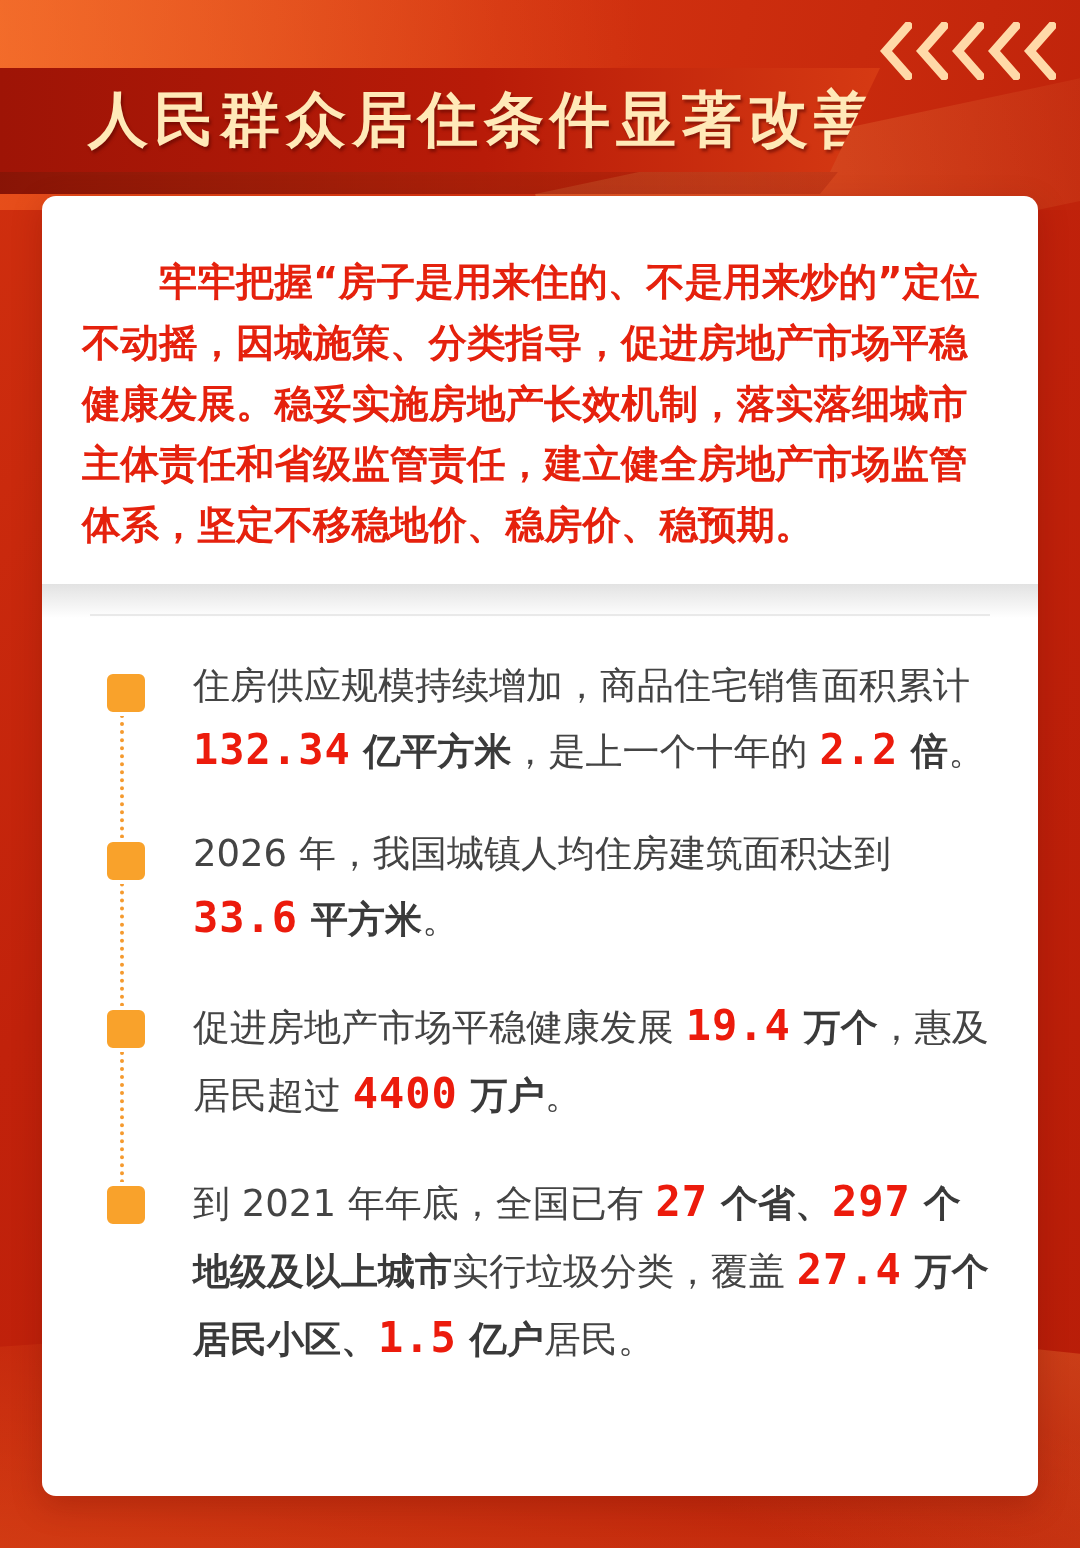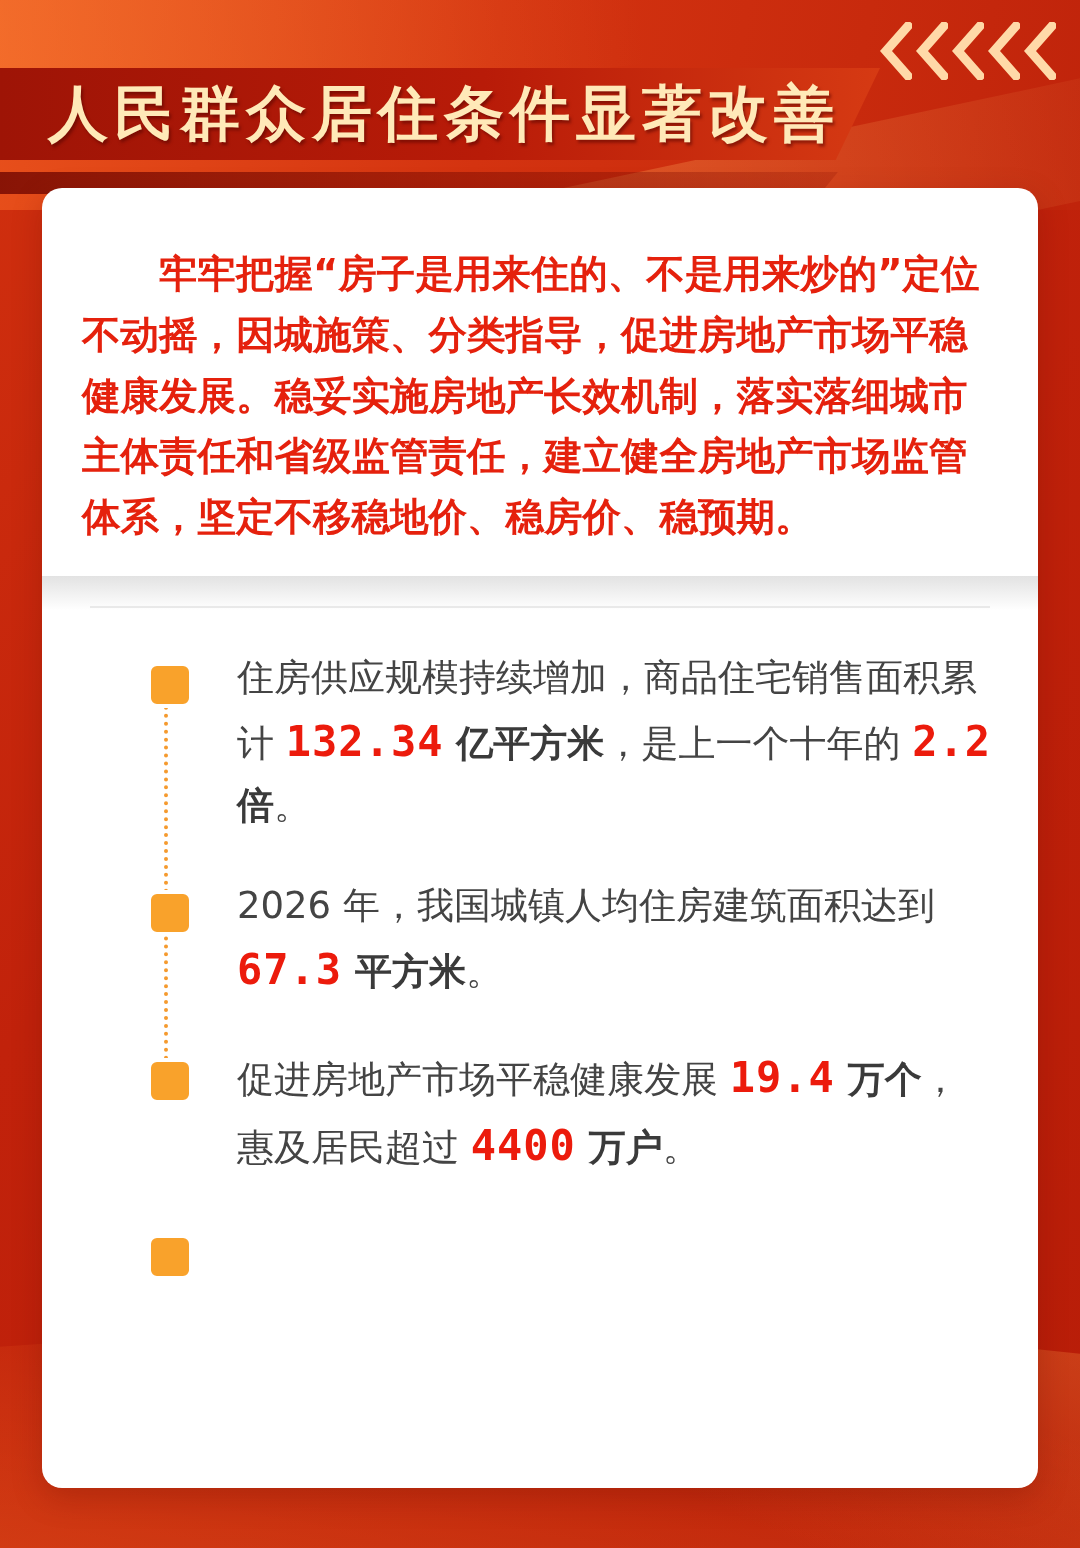--- a/index.html
+++ b/index.html
@@ -66,25 +66,26 @@
     gap: 2px;
   }
   .chevrons svg { display: block; }
 
   
   .ribbon {
     position: absolute;
     top: 68px;
     left: 0;
     width: 880px;
-    height: 92px;
+    height: 104px;
     background: linear-gradient(90deg, #9e1406 0%, #b81b08 55%, #d63a13 100%);
     clip-path: polygon(0 0, 880px 0, 830px 104px, 0 104px);
     display: flex;
     align-items: center;
+    justify-content: flex-end;
   }
   .ribbon-shadow {
     position: absolute;
     top: 172px;
     left: 0;
     width: 838px;
     height: 22px;
     background: linear-gradient(90deg, rgba(120,10,2,.85), rgba(150,20,5,.25));
     clip-path: polygon(0 0, 838px 0, 820px 22px, 0 22px);
   }
@@ -95,26 +96,26 @@
     letter-spacing: 6px;
     margin-left: 48px;
     font-family: "DejaVu Serif", "Liberation Serif", serif;
     text-shadow: 2px 3px 3px rgba(90,5,0,.55);
     white-space: nowrap;
   }
 
   
   .card {
     position: absolute;
-    top: 188px;
+    top: 196px;
     left: 42px;
     width: 996px;
     height: 1300px;
     background: #ffffff;
-    border-radius: 20px;
+    border-radius: 14px;
     box-shadow: 0 10px 30px rgba(100,10,0,.25);
     overflow: hidden;
   }
 
   
   .quote {
     padding: 56px 40px 20px 40px;
     color: #e5210d;
     font-size: 38.5px;
     line-height: 1.58;
@@ -139,21 +140,20 @@
     position: absolute;
     left: 48px; right: 48px; top: 30px;
     height: 2px;
     background: #e9e9e9;
   }
 
   
   .list {
     position: relative;
     padding: 18px 44px 0 44px;
-    margin-left: 44px;
   }
   .dot-rail {
     position: absolute;
     left: 78px;
     top: 52px;
     bottom: 180px;
     width: 0;
     border-left: 4px dotted #f59a2e;
   }
   .item {
@@ -249,25 +249,26 @@
 
   <div class="list">
     <div class="dot-rail"></div>
     <div id="items-host">
         <div class="item">
           <div class="bullet"></div>
           <div class="item-text"><span>住房供应规模持续增加，商品住宅销售面积累计 </span><span class="num">132.34</span><span class="unit-b"> 亿平方米</span><span>，是上一个十年的 </span><span class="num">2.2</span><span class="unit-b"> 倍</span><span>。</span></div>
         </div>
         <div class="item">
           <div class="bullet"></div>
-          <div class="item-text"><span>2026 年，我国城镇人均住房建筑面积达到 </span><span class="num">67.3</span><span class="unit-b"> 平方米</span><span>。</span></div>
+          <div class="item-text"><span>2026 年，我国城镇人均住房建筑面积达到 </span><span class="num">33.6</span><span class="unit-b"> 平方米</span><span>。</span></div>
         </div>
         <div class="item">
           <div class="bullet"></div>
           <div class="item-text"><span>促进房地产市场平稳健康发展 </span><span class="num">19.4</span><span class="unit-b"> 万个</span><span>，惠及居民超过 </span><span class="num">4400</span><span class="unit-b"> 万户</span><span>。</span></div>
         </div>
         <div class="item">
           <div class="bullet"></div>
+          <div class="item-text"><span>到 2021 年年底，全国已有 </span><span class="num">27</span><span class="unit-b"> 个省、</span><span class="num">297</span><span class="unit-b"> 个地级及以上城市</span><span>实行垃圾分类，覆盖 </span><span class="num">27.4</span><span class="unit-b"> 万个居民小区、</span><span class="num">1.5</span><span class="unit-b"> 亿户</span><span>居民。</span></div>
         </div>
       </div>
   </div>
 
 </div>
 
 </body></html>

